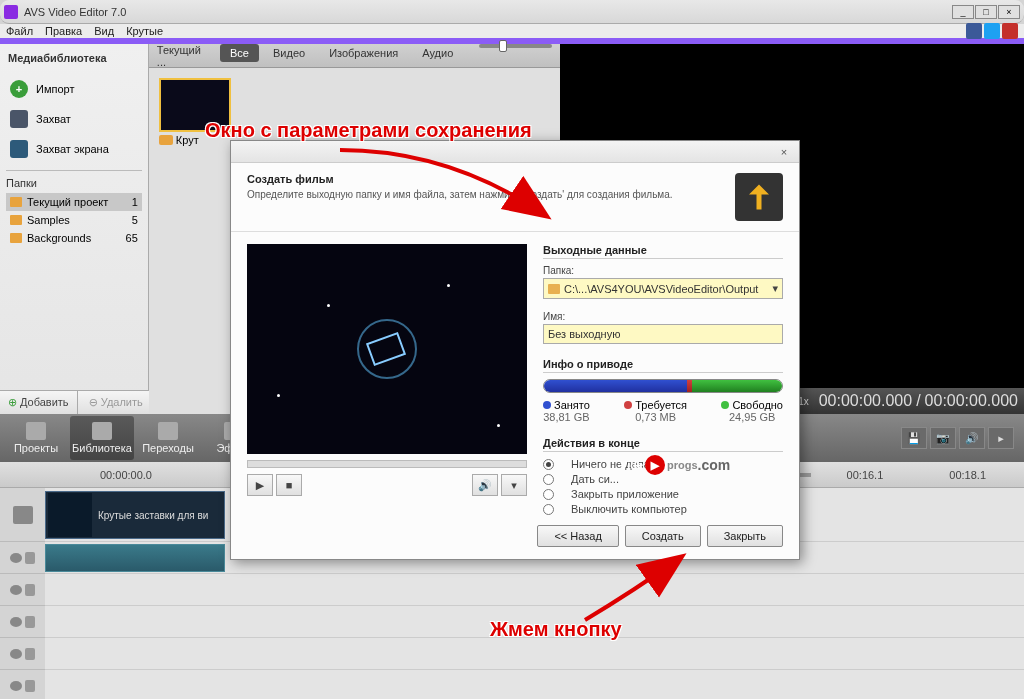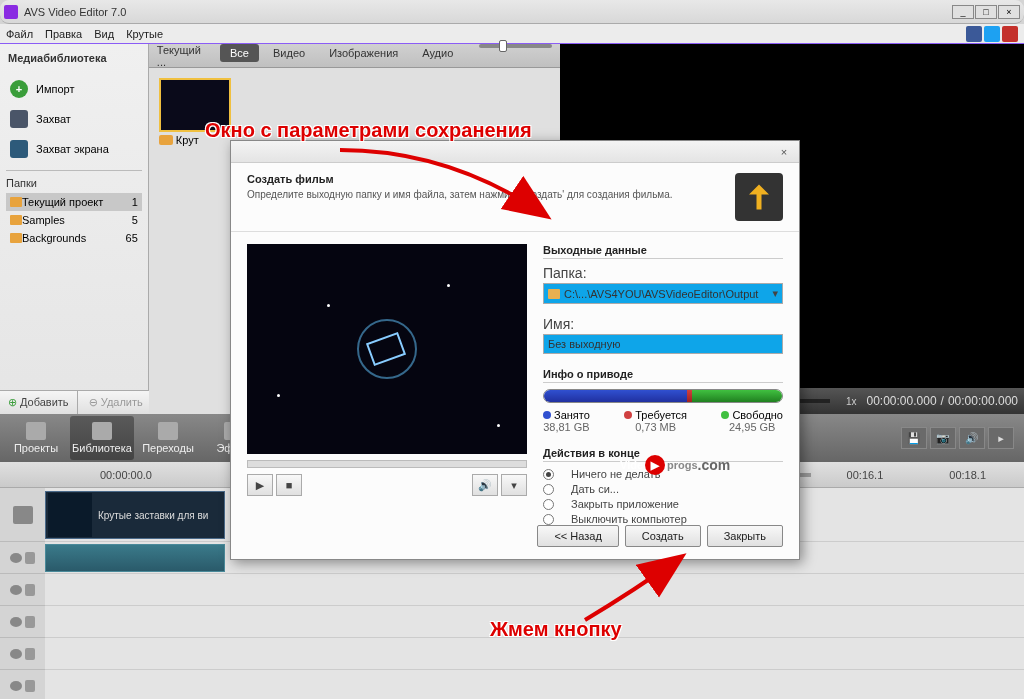--- a/index.html
+++ b/index.html
@@ -6,40 +6,40 @@
 body { width: 1024px; height: 699px; background: #d4d4d4; overflow: hidden; position: relative; }
 
 
 .titlebar { height: 24px; background: linear-gradient(#e8e8e8,#d8d8d8); display: flex; align-items: center; padding: 0 4px; border-bottom: 1px solid #aaa; border-radius: 9px; }
 .titlebar .logo { width: 14px; height: 14px; background:#8a2be2; border-radius:2px; margin-right:6px;}
 .titlebar .title { flex:1; color:#333; font-size:11px; }
 .winbtns { display:flex; gap:1px;}
 .winbtn { width:22px; height:14px; background:#e0e0e0; border:1px solid #888; font-size:9px; text-align:center; line-height:12px; cursor:pointer;}
 
 
-.menubar { height:20px; background:#ececec; display:flex; align-items:center; padding:0 6px; gap:12px; border-bottom:1px solid #8b5cf6;}
+.menubar { height:20px; background:#ececec; display:flex; align-items:center; padding:0 6px; gap:12px; border-bottom:6px solid #8b5cf6;}
 .menubar span { color:#222; cursor:pointer;}
 .social { margin-left:auto; display:flex; gap:2px;}
 .social div{width:16px;height:16px;border-radius:2px;}
 .fb{background:#3b5998;} .tw{background:#1da1f2;} .yt{background:#c4302b;}
 
 
 .main { display:flex; height: 370px; }
 .sidebar { width:155px; background:linear-gradient(#f0f0f0,#e5e5e5); border-right:1px solid #aaa; padding:4px 6px; }
 .side-head { font-weight:bold; color:#333; margin-bottom:6px; padding:4px 2px;}
 .side-btn { display:flex; align-items:center; gap:8px; padding:6px 4px; cursor:pointer; border-radius:3px;}
 .side-icon{width:18px;height:18px;border-radius:3px;}
 .ic-green{background:#3a9d3a;border-radius:50%;display:flex;align-items:center;justify-content:center;color:#fff;font-weight:bold;}
 .ic-cam{background:#4a5568;}
 .ic-screen{background:#2d5a7a;}
 .side-divider{height:1px;background:#bbb;margin:6px 0;}
 .folders-head{font-size:11px;color:#333;margin:6px 0 4px;}
 .folder-row{display:flex;align-items:center;justify-content:space-between;padding:3px 4px;cursor:pointer;}
 .folder-row.sel{background:#c8c8c8;}
-.folder-left{display:flex;align-items:center;}
+.folder-left{display:flex;align-items:center;gap:5px;}
 .folder-ic{width:12px;height:10px;background:#e8a33d;border-radius:1px;}
 .folder-ic.b{background:#e8a33d;}
 .side-footer{position:absolute; bottom:0; left:0; width:155px; display:flex; border-top:1px solid #aaa;}
 .side-footer .fb-btn{flex:1;padding:5px;text-align:center;font-size:10px;color:#444;border-right:1px solid #aaa;cursor:pointer;background:linear-gradient(#f5f5f5,#e0e0e0);}
 .side-footer .fb-btn.dis{color:#999;}
 
 
 .content{flex:1;background:#e0e0e0;position:relative;}
 .content-tabs{height:24px;background:linear-gradient(#d0d0d0,#c0c0c0);display:flex;align-items:flex-start;gap:4px;padding:0 8px;border-bottom:1px solid #999;}
 .ct-label{color:#333;margin-right:8px;}
@@ -54,21 +54,21 @@
 .thumb-lbl{display:flex;align-items:center;gap:3px;margin-top:2px;}
 .thumb-ic{width:14px;height:10px;background:#e8a33d;border-radius:2px;}
 
 
 .preview{width:485px;background:#3a3a3a;position:relative;}
 .preview-screen{height:calc(100% - 26px);background:#000;}
 .preview-ctl{height:26px;background:linear-gradient(#555,#333);display:flex;align-items:center;padding:0 6px;gap:4px;}
 .pc-btn{width:22px;height:18px;background:#666;border:1px solid #888;cursor:pointer;color:#ccc;text-align:center;line-height:16px;font-size:9px;}
 .pc-slider{flex:1;height:4px;background:#222;margin:0 6px;position:relative;}
 .pc-1x{color:#ccc;font-size:10px;margin:0 6px;}
-.pc-time{color:#ddd;font-size:12px;}
+.pc-time{color:#ddd;font-size:16px;}
 
 
 .modebar{height:48px;background:linear-gradient(#888,#666);display:flex;align-items:center;padding:0 4px;gap:2px;}
 .mode-tab{width:64px;height:44px;display:flex;flex-direction:column;align-items:center;justify-content:center;gap:2px;color:#eee;cursor:pointer;border-radius:3px;}
 .mode-tab.on{background:linear-gradient(#5a5a5a,#444);}
 .mode-ic{width:20px;height:18px;background:#aaa;border-radius:2px;}
 .mode-right{margin-left:auto;display:flex;gap:3px;padding-right:6px;}
 .mr-btn{width:26px;height:22px;background:#6a6a6a;border:1px solid #888;cursor:pointer;display:flex;align-items:center;justify-content:center;color:#ddd;}
 
 
@@ -112,22 +112,22 @@
 .dlg-prev{width:280px;}
 .dlg-pimg{width:280px;height:210px;background:#050510;position:relative;overflow:hidden;}
 .dlg-pslider{height:8px;background:#ddd;margin-top:6px;position:relative;border:1px solid #bbb;}
 .dlg-pctl{display:flex;justify-content:space-between;margin-top:6px;}
 .dlg-pbtn{width:26px;height:22px;background:linear-gradient(#f8f8f8,#e0e0e0);border:1px solid #aaa;cursor:pointer;text-align:center;line-height:20px;color:#444;}
 .dlg-pbtns{display:flex;gap:3px;}
 
 .dlg-right{flex:1;}
 .dlg-sect{margin-bottom:14px;}
 .dlg-sh{font-weight:bold;color:#222;margin-bottom:6px;border-bottom:1px solid #ccc;padding-bottom:2px;}
-.dlg-lbl{color:#444;font-size:14px;margin-bottom:2px;}
-.dlg-inp{width:100%;border:1px solid #aaa;padding:3px 4px;background:#0ea5e9;font-size:10px;color:#333;display:flex;align-items:center;gap:4px;}
+.dlg-lbl{color:#444;font-size:10px;margin-bottom:2px;}
+.dlg-inp{width:100%;border:1px solid #aaa;padding:3px 4px;background:#fef9c3;font-size:10px;color:#333;display:flex;align-items:center;gap:4px;}
 .dlg-inp.dd{justify-content:space-between;}
 .fld-ic{width:12px;height:10px;background:#e8b050;border-radius:1px;}
 .dd-ar{color:#444;}
 
 .drive-bar{height:14px;border:1px solid #888;border-radius:7px;overflow:hidden;display:flex;margin-top:4px;}
 .db-used{background:linear-gradient(#3050d0,#2030a0);flex:0 0 60%;}
 .db-req{background:linear-gradient(#d04040,#a02020);flex:0 0 2%;}
 .db-free{background:linear-gradient(#40c040,#208020);flex:1;}
 .drive-leg{display:flex;justify-content:space-between;margin-top:6px;font-size:9px;}
 .leg-item{text-align:center;}

